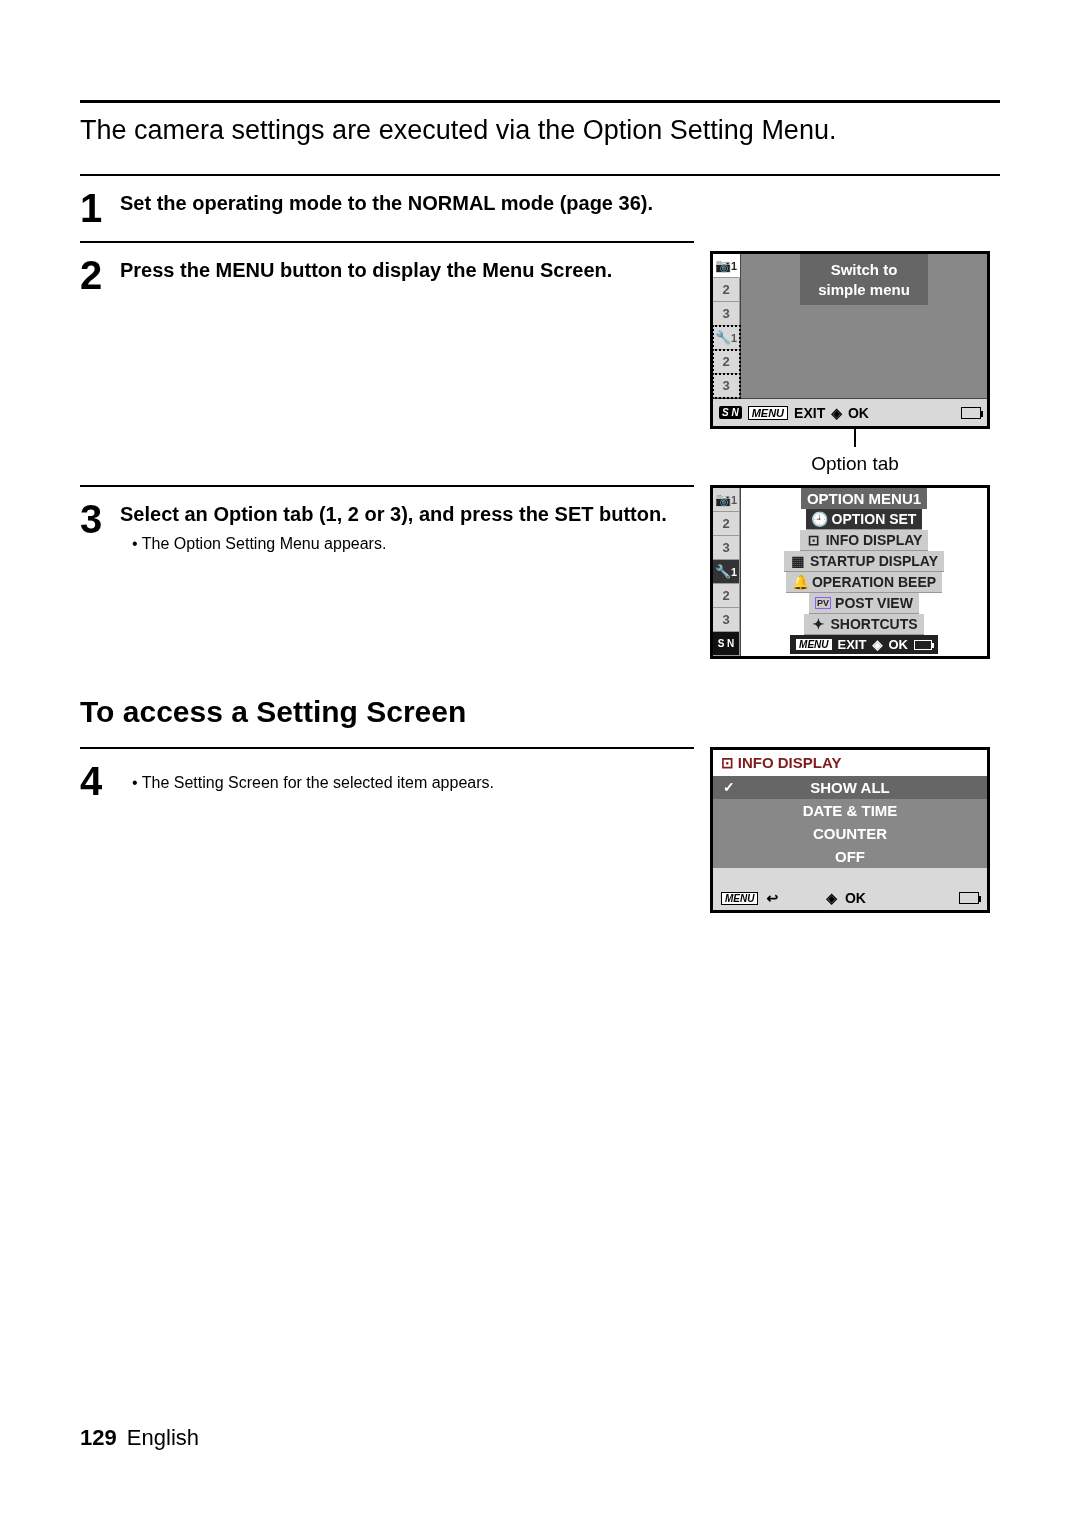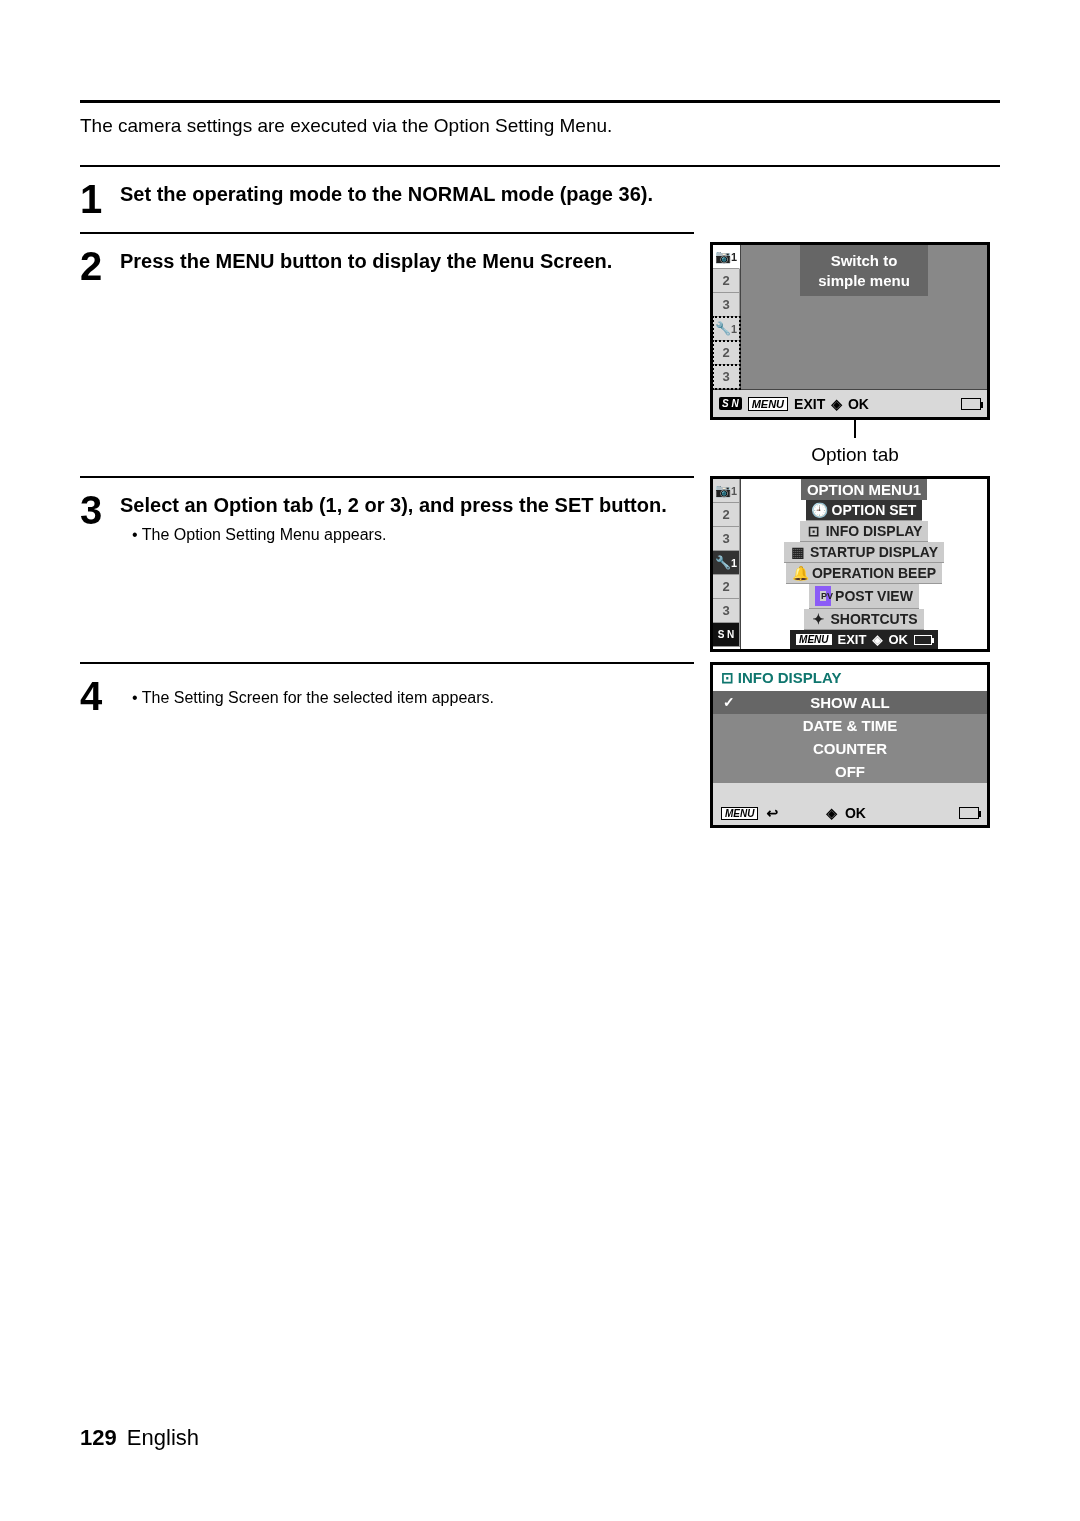--- a/index.html
+++ b/index.html
@@ -15,21 +15,21 @@
     padding: 100px 80px 60px 80px;
   }
   .rule { height: 3px; background: #000; margin-bottom: 12px; }
   .title {
     font-size: 46px;
     font-weight: 900;
     letter-spacing: 1px;
     line-height: 1.05;
     margin-bottom: 20px;
   }
-  .intro { font-size: 19px; margin-bottom: 28px; }
+  .intro { font-size: 27px; margin-bottom: 28px; }
   .step {
     display: flex;
     border-top: 2px solid #000;
     padding-top: 10px;
     margin-top: 10px;
   }
   .step-num {
     font-size: 40px;
     font-weight: 900;
     width: 40px;
@@ -173,21 +173,21 @@
     position: relative;
   }
   .lcd2-footer .battery2::after {
     content: ""; position: absolute; right: -3px; top: 2px;
     width: 2px; height: 5px; background: #fff;
   }
 
   
   .lcd3 { border: 3px solid #000; flex: 0 0 280px; width: 280px; }
   .lcd3-title {
-    background: #fff; color: #0f766e; font-weight: 900; font-size: 15px;
+    background: #fff; color: #7f1d1d; font-weight: 900; font-size: 15px;
     padding: 4px 8px;
   }
   .lcd3-list { background: #888; }
   .lcd3-item {
     background: #888; color: #fff; text-align: center; font-weight: 900;
     font-size: 15px; padding: 3px 0; position: relative;
   }
   .lcd3-item.sel { background: #666; }
   .lcd3-item .check {
     position: absolute; left: 10px; top: 3px; font-size: 14px;
@@ -321,40 +321,41 @@
               </div>
             <div class="lcd2-item">
                 <span class="ico">▦</span>
                 <span>STARTUP DISPLAY</span>
               </div>
             <div class="lcd2-item">
                 <span class="ico">🔔</span>
                 <span>OPERATION BEEP</span>
               </div>
             <div class="lcd2-item">
-                <span class="ico" style="font-size:9px;border:5px solid #8b5cf6;padding:0 1px">PV</span>
+                <span class="ico" style="font-size:9px;border:1px solid #8b5cf6;padding:0 1px">PV</span>
                 <span>POST VIEW</span>
               </div>
             <div class="lcd2-item">
                 <span class="ico">✦</span>
                 <span>SHORTCUTS</span>
               </div>
             <div class="lcd2-footer">
               <span class="menu-box2">MENU</span>
               <span>EXIT</span>
               <span>◈</span>
               <span>OK</span>
               <span class="battery2"></span>
             </div>
           </div>
         </div>
       </div>
     </div>
   </div>
 
+  <h2 class="subhead">To access a Setting Screen</h2>
 
   <div class="step-wrap">
     <div style="flex:1">
       <div class="step">
         <div class="step-num">4</div>
         <div class="step-body">
           <div class="step-text">
             <ul class="bullet-list">
               <li>The Setting Screen for the selected item appears.</li>
             </ul>

